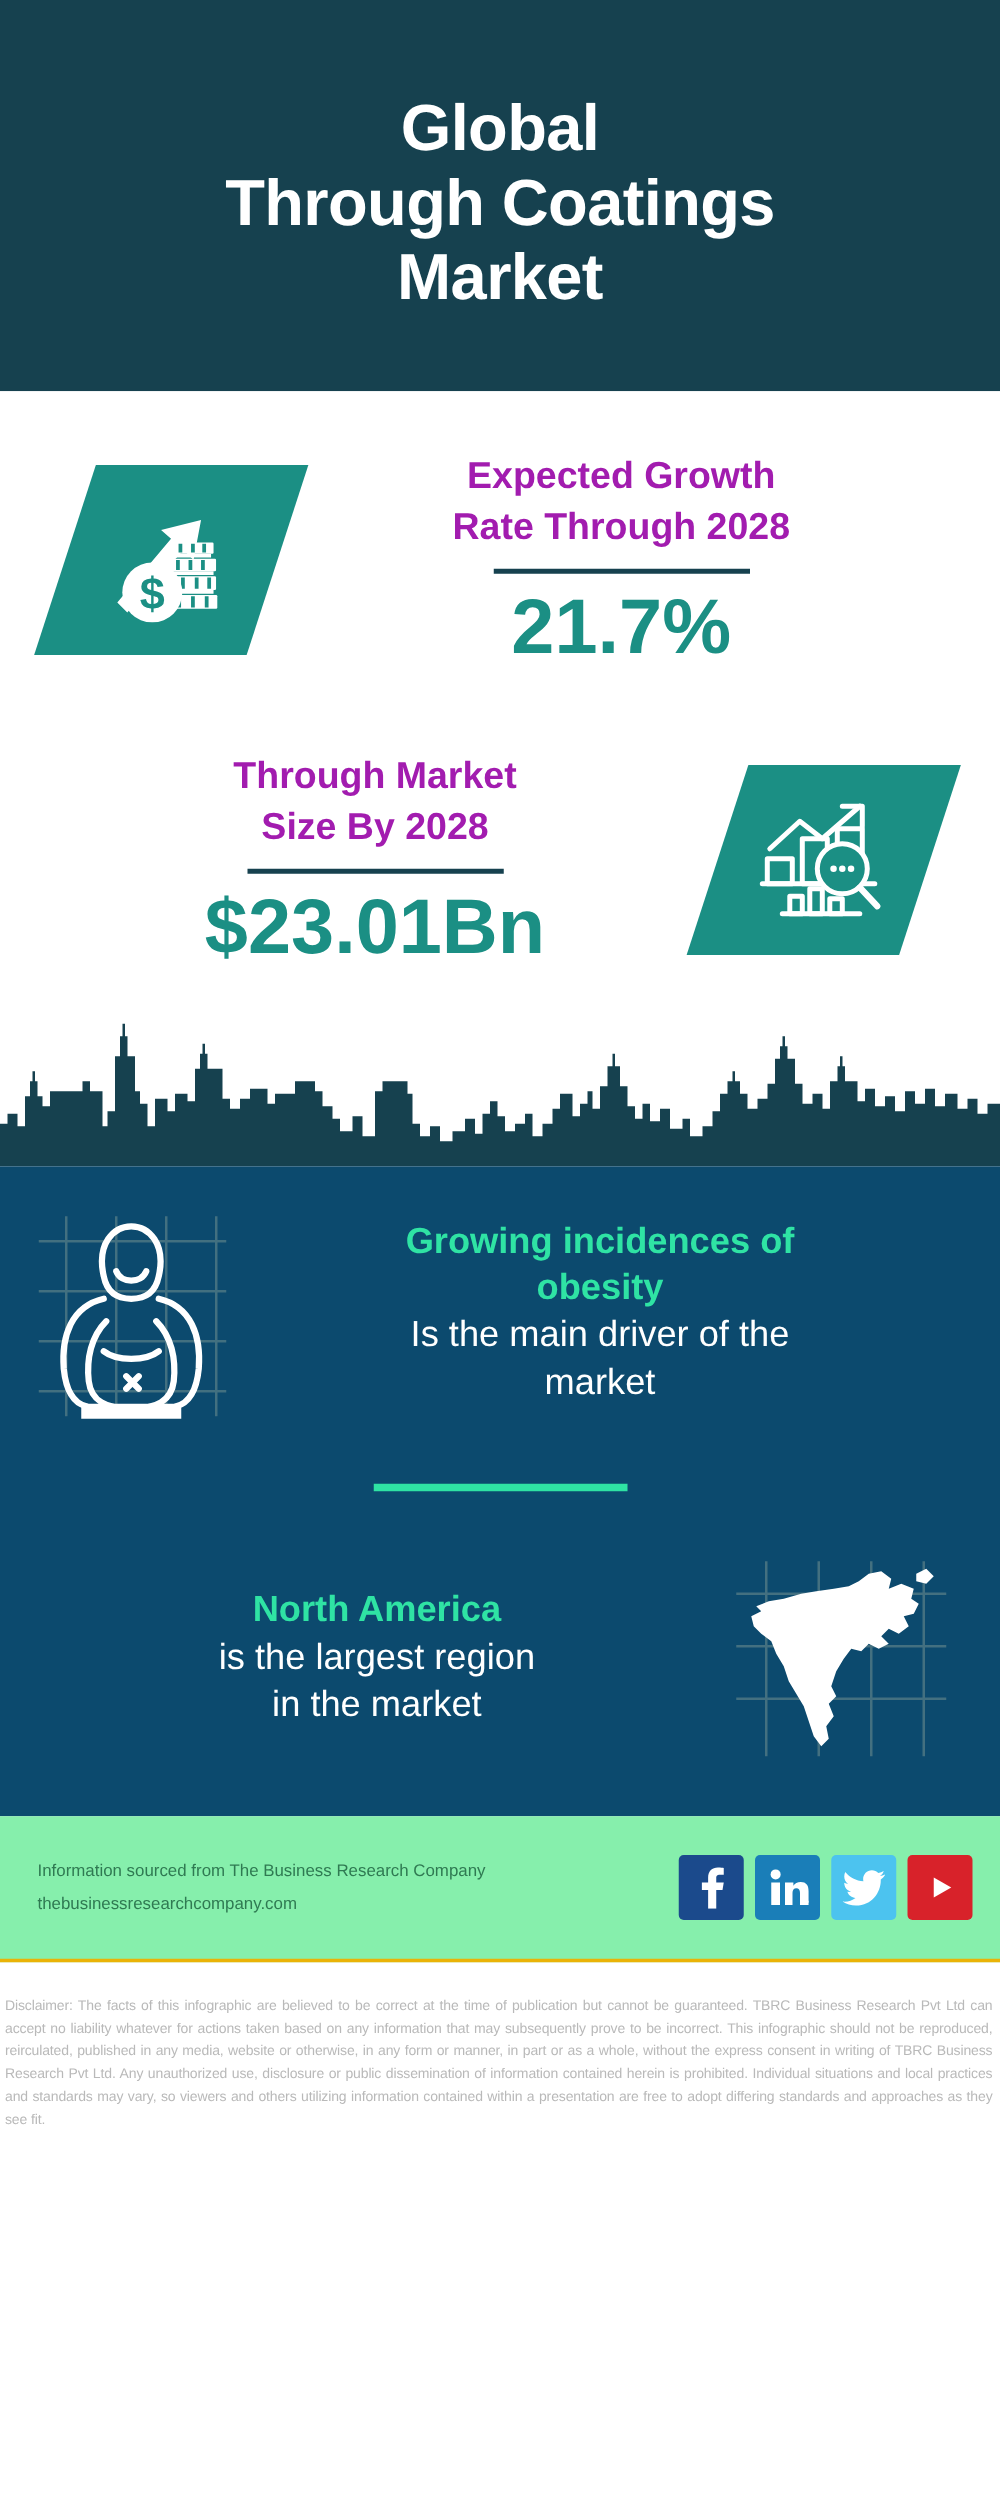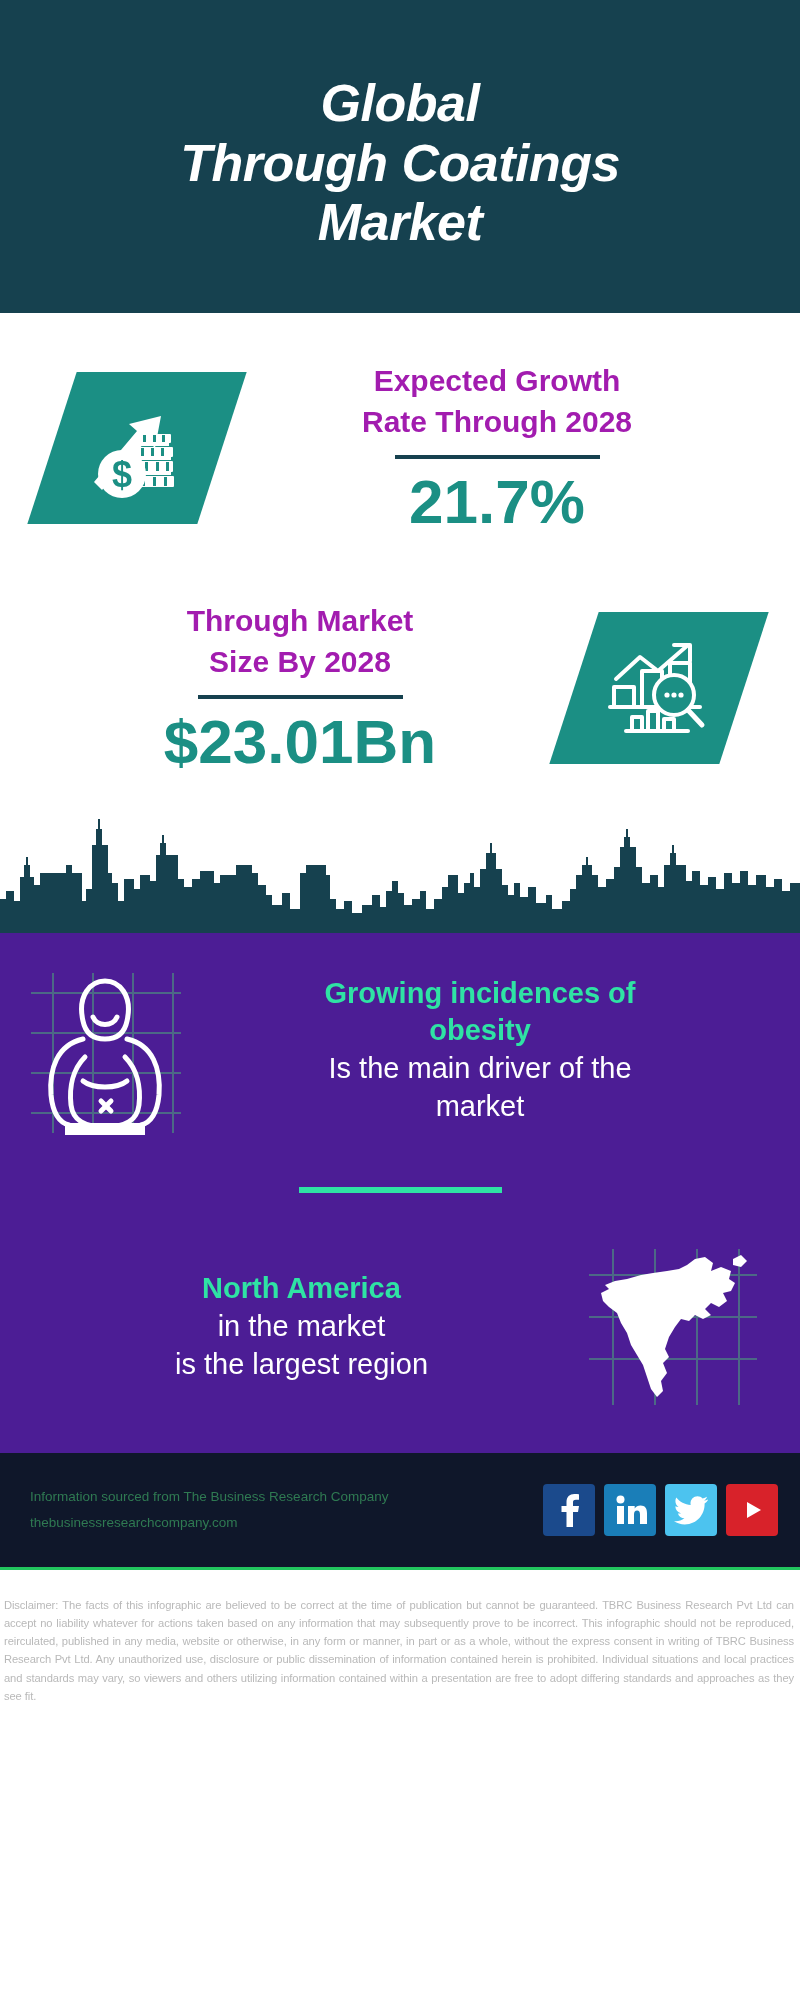--- a/index.html
+++ b/index.html
@@ -22,21 +22,20 @@
     padding:14px 20px 0;
   }
   .header-line {
     color:#ffffff;
     font-weight:bold;
     font-size:52px;
     line-height:1.15;
     letter-spacing:-0.5px;
     text-align:center;
     white-space:nowrap;
-    font-style:italic;
   }
 
   
   .stats {
     background:#ffffff;
     padding:0;
   }
   .stat-row {
     display:flex;
     align-items:center;
@@ -81,21 +80,21 @@
   .row1 .stat-text { padding-right:28px; }
   .row2 .stat-text { padding-left:26px; }
   .row2 .para { margin-right:56px; }
 
   
   .skyline-wrap { position:relative; line-height:0; }
   .skyline-wrap svg { display:block; width:800px; height:120px; }
 
   
   .dark {
-    background:#4c1d95;
+    background:#0c4a6e;
     padding:0 0 6px;
   }
 
   .fact {
     display:flex;
     align-items:center;
     position:relative;
   }
   .fact-icon {
     width:200px;
@@ -128,26 +127,26 @@
     background:#2fe3a4;
     margin:42px auto 44px;
   }
 
   .fact-region { padding:0 0 30px; }
   .fact-region .fact-text { padding-left:38px; }
   .fact-region .fact-icon { width:215px; height:180px; margin-right:20px; }
 
   
   .footer {
-    background:#0f172a;
+    background:#86efac;
     height:117px;
     display:flex;
     align-items:center;
     padding:0 22px 0 30px;
-    border-bottom:3px solid #22c55e;
+    border-bottom:3px solid #eab308;
   }
   .footer-text { flex:1 1 auto; }
   .footer-text div {
     color:#2f7a52;
     font-size:13.5px;
     line-height:1.95;
   }
   .social { display:flex; gap:9px; flex:0 0 auto; }
   .soc {
     width:52px; height:52px;
@@ -305,22 +304,22 @@
       <div class="fact-sub">Is the main driver of the</div>
       <div class="fact-sub">market</div>
     </div>
   </div>
 
   <div class="green-rule"></div>
 
   <div class="fact fact-region">
     <div class="fact-text">
       <div class="fact-head">North America</div>
+      <div class="fact-sub">is the largest region</div>
       <div class="fact-sub">in the market</div>
-      <div class="fact-sub">is the largest region</div>
     </div>
     <div class="fact-icon">
       <svg width="180" height="165" viewBox="0 0 180 165">
         <g stroke="#4d7784" stroke-width="2" opacity="0.85">
           <line x1="6" y1="30" x2="174" y2="30"></line>
           <line x1="6" y1="72" x2="174" y2="72"></line>
           <line x1="6" y1="114" x2="174" y2="114"></line>
           <line x1="30" y1="4" x2="30" y2="160"></line>
           <line x1="72" y1="4" x2="72" y2="160"></line>
           <line x1="114" y1="4" x2="114" y2="160"></line>

